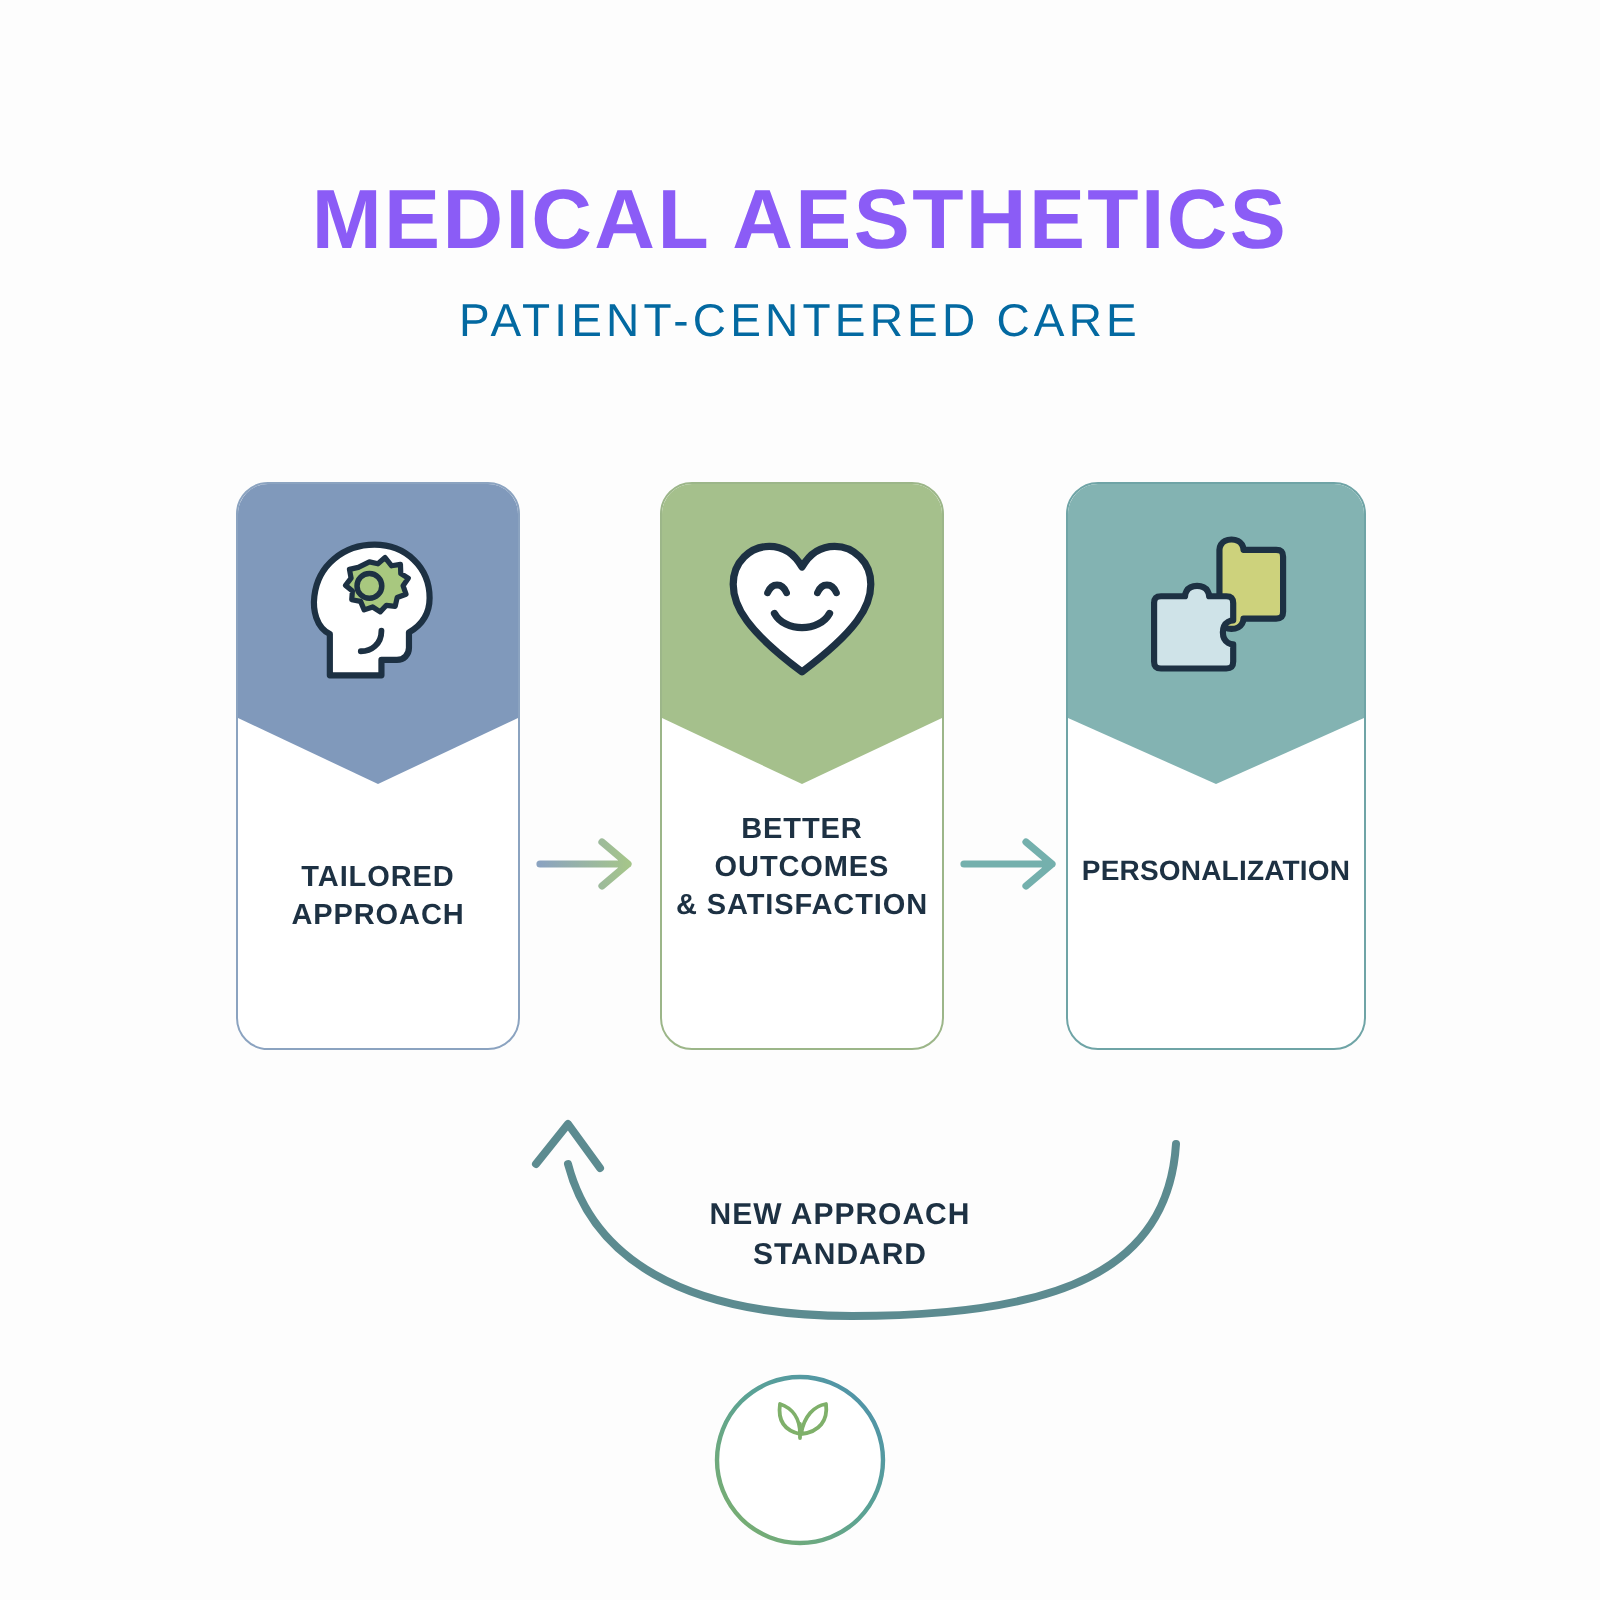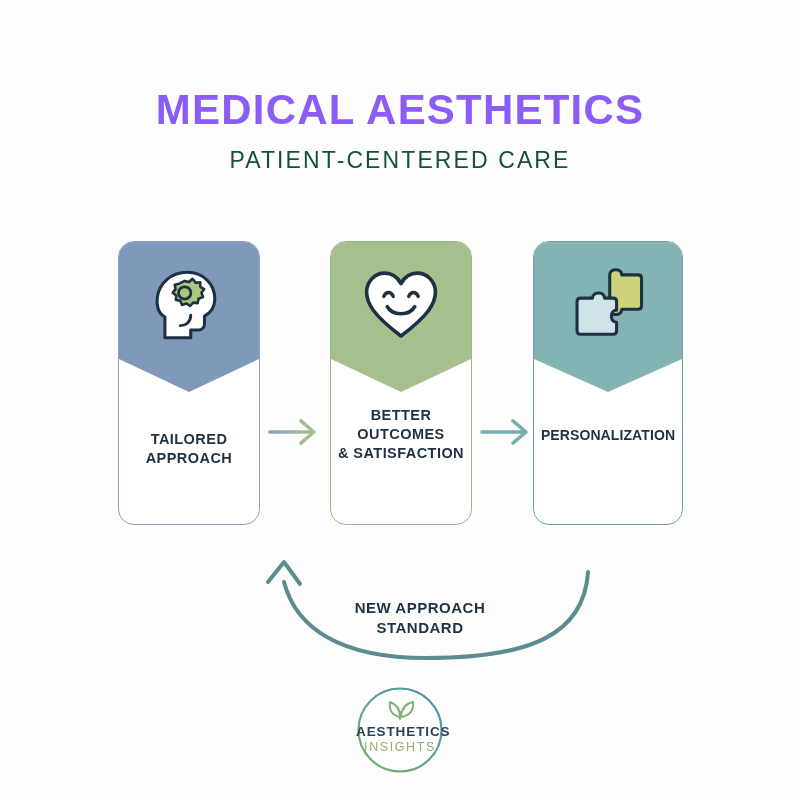--- a/index.html
+++ b/index.html
@@ -33,21 +33,21 @@
     letter-spacing: 1.2px;
     color: #8b5cf6;
     line-height: 1.05;
     margin: 0;
   }
   .subtitle {
     margin: 15px 0 0 0;
     font-size: 23px;
     font-weight: 400;
     letter-spacing: 2.1px;
-    color: #14532d;
+    color: #0369a1;
   }
 
   
   .cards {
     position: absolute;
     top: 241px;
     left: 0;
     width: 800px;
     height: 290px;
   }
@@ -269,19 +269,15 @@
           <stop offset="100%" stop-color="#4d8fae"></stop>
         </linearGradient>
       </defs>
       <circle cx="44" cy="44" r="41.5" fill="#ffffff" stroke="url(#ring)" stroke-width="2.2"></circle>
       <g>
         <path d="M44 31 C44 23 40 18 34 16 C33 23 35 29 44 31 Z" fill="none" stroke="#7fb06a" stroke-width="1.9" stroke-linejoin="round"></path>
         <path d="M44.5 31 C46 22 51 17 57 16 C58 24 54 30 44.5 31 Z" fill="none" stroke="#7fb06a" stroke-width="1.9" stroke-linejoin="round"></path>
         <path d="M44 33 L44 26" fill="none" stroke="#7fb06a" stroke-width="1.9" stroke-linecap="round"></path>
       </g>
     </svg>
-    <div class="logo-text">
-      <span class="logo-line1">AESTHETICS</span>
-      <span class="logo-line2">INSIGHTS</span>
-    </div>
   </div>
 
 </div>
 
 </body></html>

